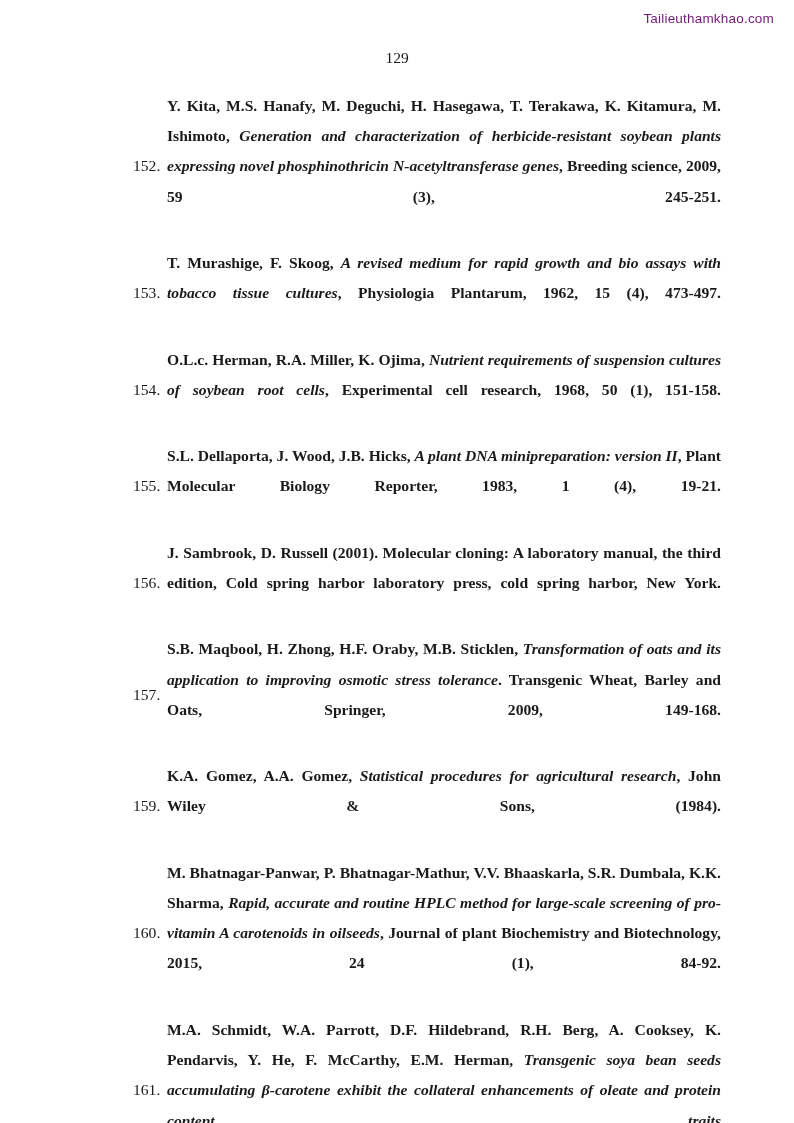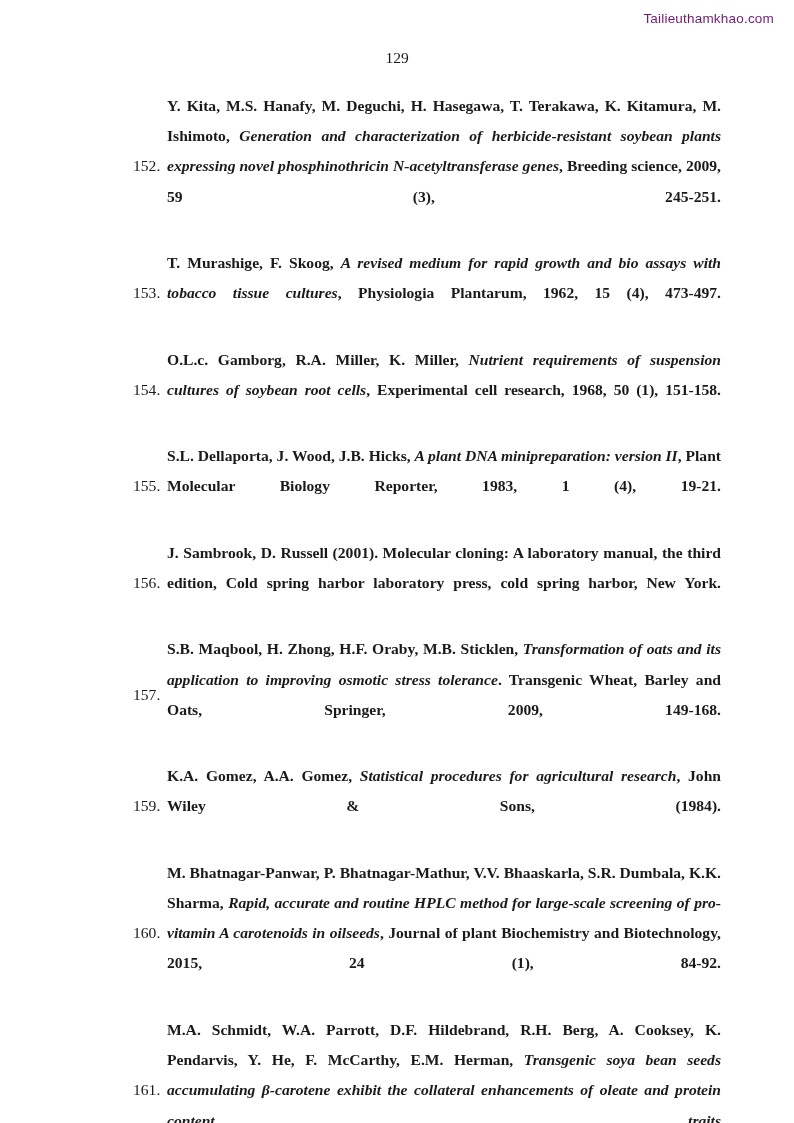--- a/index.html
+++ b/index.html
@@ -89,21 +89,21 @@
       <div class="ref">
         <div class="ref-num">152.</div>
         <div class="ref-body"><span>Y. Kita, M.S. Hanafy, M. Deguchi, H. Hasegawa, T. Terakawa, K. Kitamura, M. Ishimoto, </span><i>Generation and characterization of herbicide-resistant soybean plants expressing novel phosphinothricin N-acetyltransferase genes</i><span>, Breeding science, 2009, 59 (3), 245-251.</span></div>
       </div>
       <div class="ref">
         <div class="ref-num">153.</div>
         <div class="ref-body"><span>T. Murashige, F. Skoog, </span><i>A revised medium for rapid growth and bio assays with tobacco tissue cultures</i><span>, Physiologia Plantarum, 1962, 15 (4), 473-497.</span></div>
       </div>
       <div class="ref">
         <div class="ref-num">154.</div>
-        <div class="ref-body"><span>O.L.c. Gamborg, R.A. Miller, K. Miller, </span><i>Nutrient requirements of suspension cultures of soybean root cells</i><span>, Experimental cell research, 1968, 50 (1), 151-158.</span></div>
+        <div class="ref-body"><span>O.L.c. Herman, R.A. Miller, K. Ojima, </span><i>Nutrient requirements of suspension cultures of soybean root cells</i><span>, Experimental cell research, 1968, 50 (1), 151-158.</span></div>
       </div>
       <div class="ref">
         <div class="ref-num">155.</div>
         <div class="ref-body"><span>S.L. Dellaporta, J. Wood, J.B. Hicks, </span><i>A plant DNA minipreparation: version II</i><span>, Plant Molecular Biology Reporter, 1983, 1 (4), 19-21.</span></div>
       </div>
       <div class="ref">
         <div class="ref-num">156.</div>
         <div class="ref-body"><span>J. Sambrook, D. Russell (2001). Molecular cloning: A laboratory manual, the third edition, Cold spring harbor laboratory press, cold spring harbor, New York.</span></div>
       </div>
       <div class="ref">

